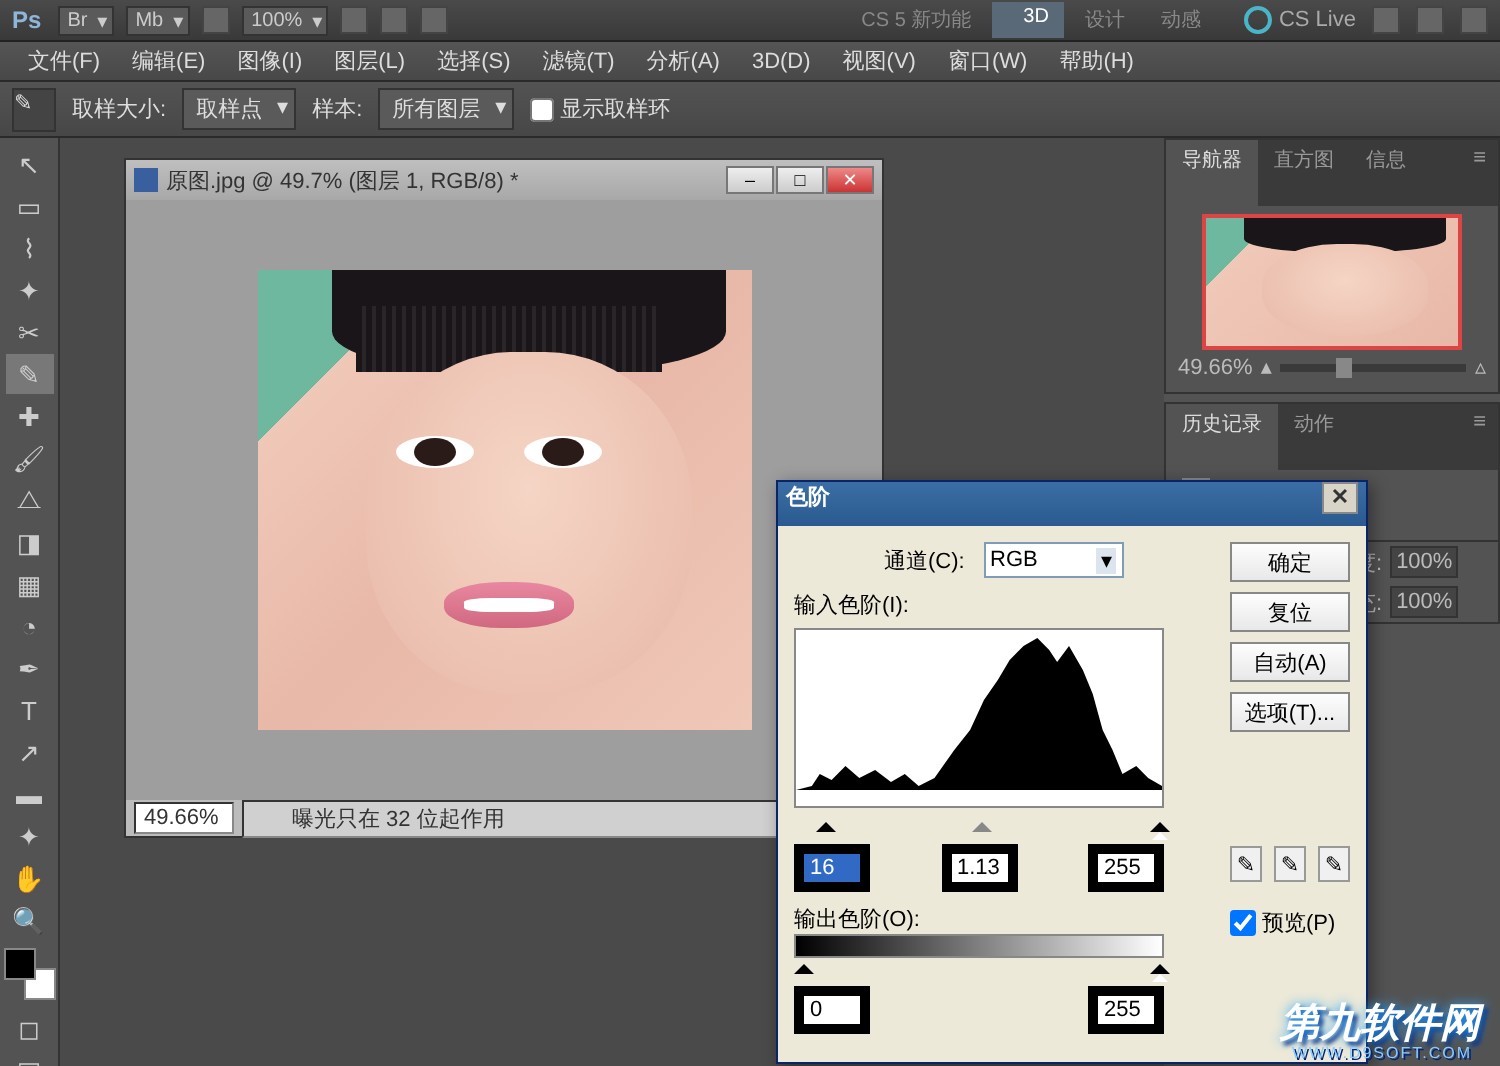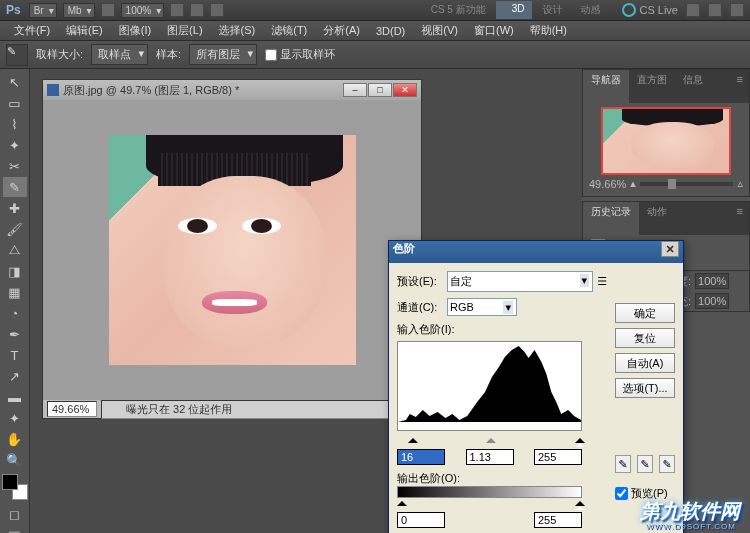--- a/index.html
+++ b/index.html
@@ -23,21 +23,21 @@
 .opt-drop::after{content:"▾";position:absolute;right:3px;}
 .opt-chk{display:flex;align-items:center;gap:3px;}
 .opt-chk input{width:12px;height:12px;}
 .toolbox{position:absolute;left:0;top:69px;width:30px;background:#535353;border-right:1px solid #333;padding:2px;}
 .tool{width:24px;height:20px;margin:1px auto;background:#535353;display:flex;align-items:center;justify-content:center;color:#ccc;font-size:13px;}
 .tool.active{background:#787878;}
 .colorbox{width:26px;height:26px;position:relative;margin:4px auto;}
 .fg{width:16px;height:16px;background:#000;border:1px solid #888;position:absolute;top:0;left:0;}
 .bg{width:16px;height:16px;background:#fff;border:1px solid #888;position:absolute;bottom:0;right:0;}
 .canvas-area{position:absolute;left:30px;top:69px;right:168px;bottom:0;background:#4a4a4a;}
-.doc-window{position:absolute;left:12px;top:10px;width:380px;background:#a0a0a0;border:1px solid #333;}
+.doc-window{position:absolute;left:32px;top:10px;width:380px;background:#a0a0a0;border:1px solid #333;}
 .doc-titlebar{height:20px;background:linear-gradient(#bfbfbf,#a8a8a8);display:flex;align-items:center;padding:0 4px;gap:4px;}
 .doc-ico{width:12px;height:12px;background:#3a5f9e;}
 .doc-title{color:#333;flex:1;}
 .winbtns{display:flex;gap:1px;}
 .winbtn{width:24px;height:14px;border:1px solid #777;font-size:9px;text-align:center;line-height:12px;}
 .winbtn.min{background:linear-gradient(#eee,#ccc);}
 .winbtn.max{background:linear-gradient(#eee,#ccc);}
 .winbtn.close{background:linear-gradient(#e88,#c33);color:#fff;}
 .doc-canvas{height:300px;background:#9e9e9e;display:flex;align-items:center;justify-content:center;}
 .photo{width:247px;height:230px;background:linear-gradient(135deg,#6eb89f 0%,#6eb89f 18%,#f0c8b8 18%,#e8b8a8 50%,#f0c8b8 100%);position:relative;overflow:hidden;}
@@ -67,36 +67,36 @@
 .nav-slider{flex:1;height:4px;background:#3a3a3a;position:relative;}
 .nav-slider::after{content:"";position:absolute;left:30%;top:-3px;width:8px;height:10px;background:#888;}
 .hist-body{color:#ccc;padding:2px;}
 .hist-row{display:flex;align-items:flex-start;gap:6px;padding:2px 6px;}
 .hist-ico{width:14px;height:14px;background:#888;}
 .dialog{position:absolute;left:388px;top:240px;width:296px;background:#ece9d8;border:1px solid #0a246a;box-shadow:2px 2px 8px rgba(0,0,0,.4);}
 .dlg-title{height:22px;background:linear-gradient(#3b6ea5,#2a5a8f);color:#fff;display:flex;align-items:flex-start;padding:0 4px;font-weight:bold;}
 .dlg-close{margin-left:auto;width:18px;height:16px;background:#d8d4c8;color:#333;text-align:center;line-height:14px;border:1px solid #888;}
 .dlg-body{padding:8px;display:flex;gap:8px;}
 .dlg-left{flex:1;}
-.dlg-right{width:60px;display:flex;flex-direction:column;gap:5px;margin-top:32px;}
+.dlg-right{width:60px;display:flex;flex-direction:column;gap:5px;}
 .dlg-btn{height:20px;background:linear-gradient(#fdfdfd,#e8e8e8);border:1px solid #888;font-size:11px;}
 .dlg-row{display:flex;align-items:center;gap:4px;margin-bottom:6px;}
 .dlg-label{min-width:46px;}
 .dlg-select{flex:1;background:#fff;border:1px solid #7f9db9;padding:2px;position:relative;}
 .dlg-select::after{content:"▾";position:absolute;right:3px;background:#dce4ee;padding:0 2px;}
 .histogram{width:185px;height:90px;background:#fff;border:1px solid #888;margin:4px 0;position:relative;overflow:hidden;}
 .histo-svg{width:100%;height:80px;}
 .slider-track{width:185px;height:12px;position:relative;}
 .tri{position:absolute;top:-2px;width:0;height:0;border:5px solid transparent;}
 .tri.b{border-bottom-color:#000;left:6%;}
 .tri.g{border-bottom-color:#888;left:48%;}
 .tri.w{border-bottom-color:#000;left:96%;}
 .tri.w::after{content:"";position:absolute;left:-4px;top:1px;border:4px solid transparent;border-bottom-color:#fff;}
 .dlg-inputs{display:flex;justify-content:space-between;width:185px;margin:2px 0 6px;}
-.dlg-num{width:48px;background:#fff;border:1px solid #000000;padding:1px 3px;text-align:left;}
+.dlg-num{width:38px;background:#fff;border:5px solid #000000;padding:1px 3px;text-align:left;}
 .dlg-num.sel{background:#316ac5;color:#fff;}
 .gradient{width:185px;height:12px;background:linear-gradient(90deg,#000,#fff);border:1px solid #888;}
 .eyedrops{display:flex;gap:6px;justify-content:center;margin-top:52px;}
 .eyedrop{width:18px;height:18px;border:1px solid #999;background:#f0f0f0;display:flex;align-items:center;justify-content:center;}
 .chk-preview{display:flex;align-items:center;gap:3px;margin-top:8px;}
 .layers-panel{position:absolute;right:0;top:270px;width:78px;background:#535353;border:1px solid #333;}
 .lay-row{display:flex;align-items:center;gap:4px;padding:2px 4px;color:#bbb;font-size:10px;}
 .lay-pct{width:34px;background:#444;border:1px solid #333;padding:1px 2px;}
 .watermark{position:absolute;right:10px;bottom:8px;color:#fff;font-size:20px;font-weight:bold;font-style:italic;text-shadow:0 0 6px #3af,2px 2px 2px #027;}
 .watermark-sub{position:absolute;right:14px;bottom:2px;color:#8cf;font-size:8px;letter-spacing:1px;text-shadow:1px 1px #027;}
@@ -267,26 +267,21 @@
     </div>
 </div>
 
 <div class="dialog">
   <div class="dlg-title">
       <span>色阶</span>
       <div class="dlg-close">✕</div>
     </div>
   <div class="dlg-body">
     <div class="dlg-left">
-      <div class="dlg-row">
-        <span class="dlg-label">预设(E):</span>
-        <span class="dlg-select">自定</span>
-        <span>☰</span>
-      </div>
-      <div class="dlg-row" style="">
+      <div class="dlg-row" style="justify-content:center">
         <span class="dlg-label">通道(C):</span>
         <span class="dlg-select" style="flex:0 0 70px">RGB</span>
       </div>
       <div>输入色阶(I):</div>
       <div class="histogram">
         <svg class="histo-svg" viewBox="0 0 185 80" preserveAspectRatio="none">
             <path fill="#000" d="M0,80 L8,78 12,72 18,75 25,68 32,74 40,70 48,76 55,72 62,78 70,74 80,60 88,50 95,35 102,25 108,15 115,8 122,4 128,10 132,16 138,8 145,20 150,32 155,50 160,60 165,72 172,68 178,74 185,78 185,80 Z"></path>
           </svg>
       </div>
       <div class="slider-track">

